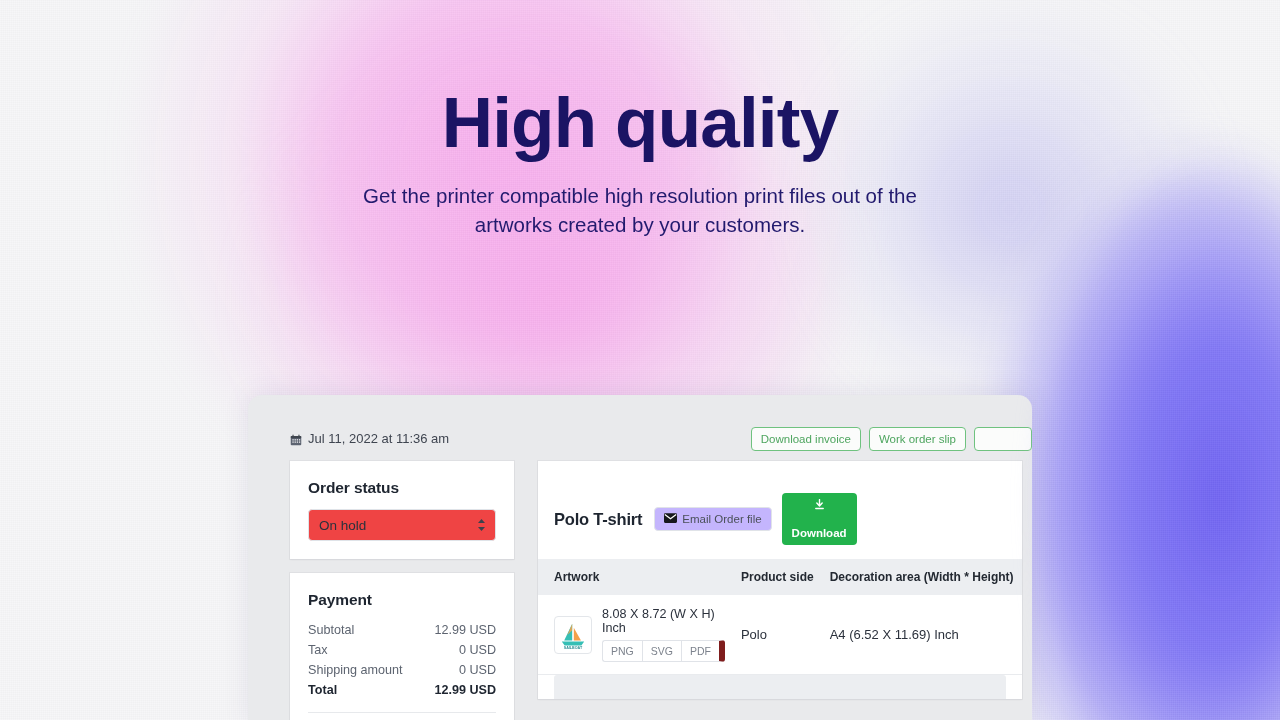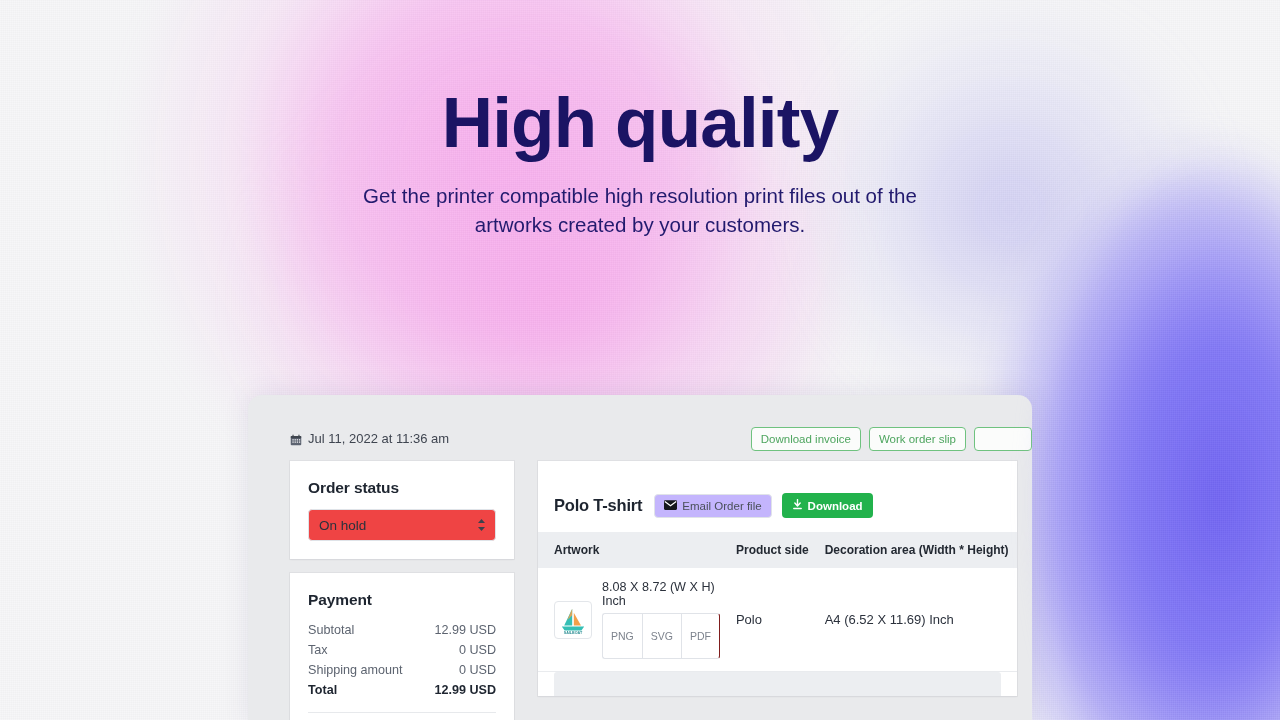--- a/index.html
+++ b/index.html
@@ -196,24 +196,25 @@
     font-family: "Liberation Sans", sans-serif;
   }
   .dl-btn {
     border: 0;
     background: #22b24c;
     border-radius: 4px;
     color: #fff;
     font-size: 11.5px;
     font-weight: 700;
     padding: 6px 10px;
-    display: flex; align-items: center; gap: 5px;
+    display: flex; align-items: center; gap: 15px;
     white-space: nowrap;
     cursor: pointer;
     font-family: "Liberation Sans", sans-serif;
+    flex-direction: column;
   }
 
   table.art-table { width: 100%; border-collapse: collapse; }
   table.art-table thead th {
     background: #eceef1;
     font-size: 12px;
     font-weight: 700;
     color: #232932;
     text-align: left;
     padding: 11px 8px;
@@ -239,26 +240,26 @@
     overflow: hidden;
   }
   .art-size { font-size: 12.6px; color: #2b313c; }
   .fmt-group { display: flex; margin-top: 5px; }
   .fmt-btn {
     border: 1px solid #e0e3e8;
     border-right: 0;
     background: #fff;
     color: #7d838d;
     font-size: 10.5px;
-    padding: 16px 8px;
+    padding: 4px 8px;
     cursor: pointer;
     font-family: "Liberation Sans", sans-serif;
   }
   .fmt-btn:first-child { border-radius: 3px 0 0 3px; }
-  .fmt-btn:last-child { border-right: 1px solid #7f1d1d; border-radius: 0 3px 3px 0; }
+  .fmt-btn:last-child { border-right: 6px solid #7f1d1d; border-radius: 0 3px 3px 0; }
 
   #details-head {
     display: flex; align-items: center; gap: 7px;
     padding: 22px 16px 12px 16px;
   }
   #details-title { font-size: 16.5px; font-weight: 700; color: #1e2530; letter-spacing: -0.2px; }
   .info-icon {
     width: 15px; height: 15px;
     border-radius: 50%;
     background: #16181d;

